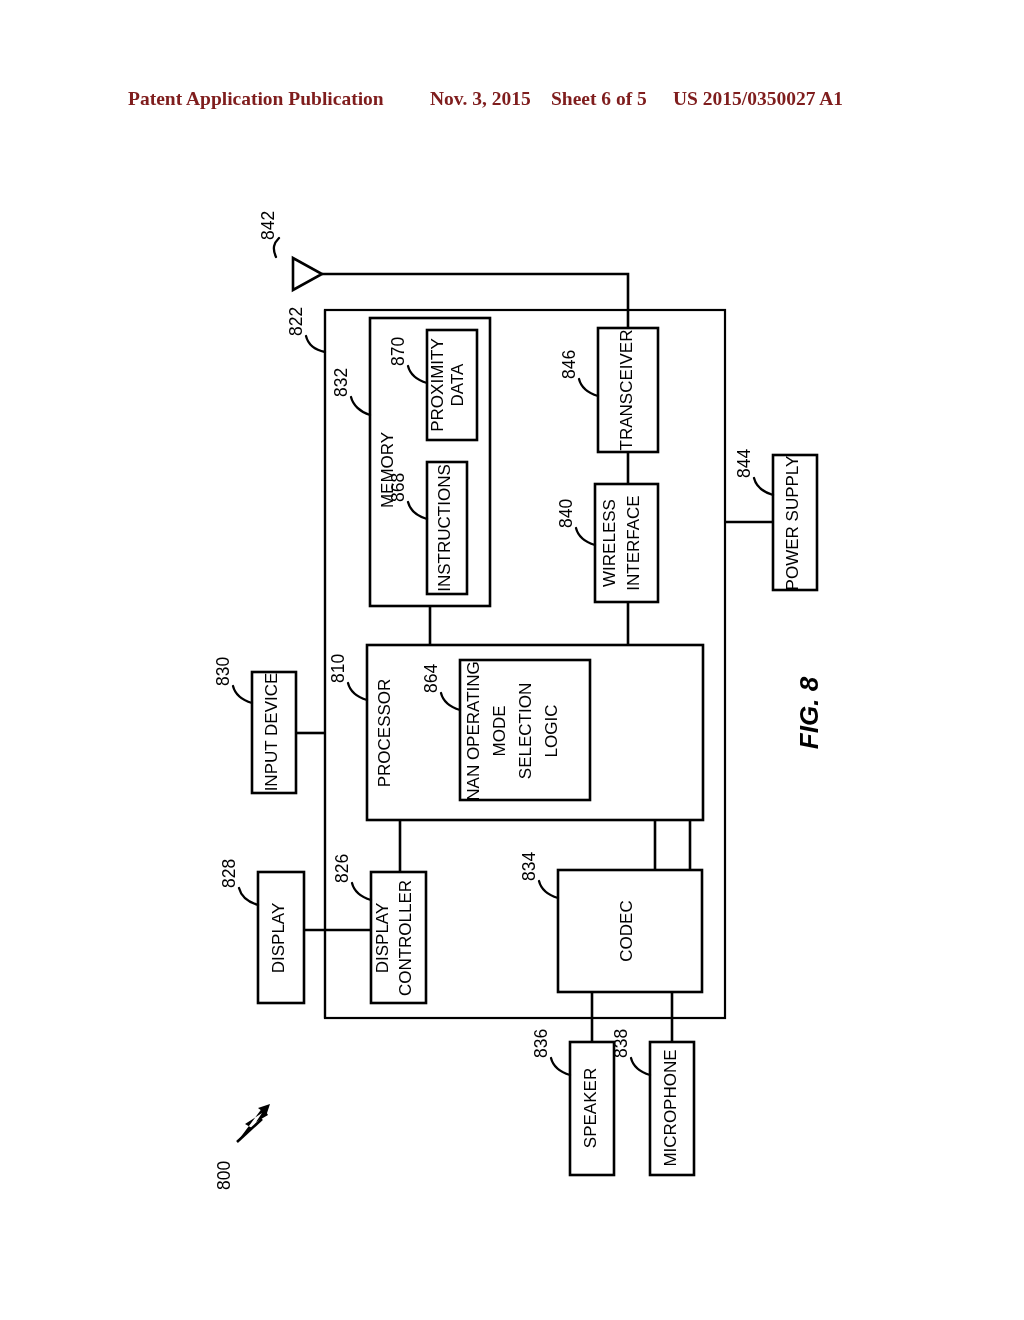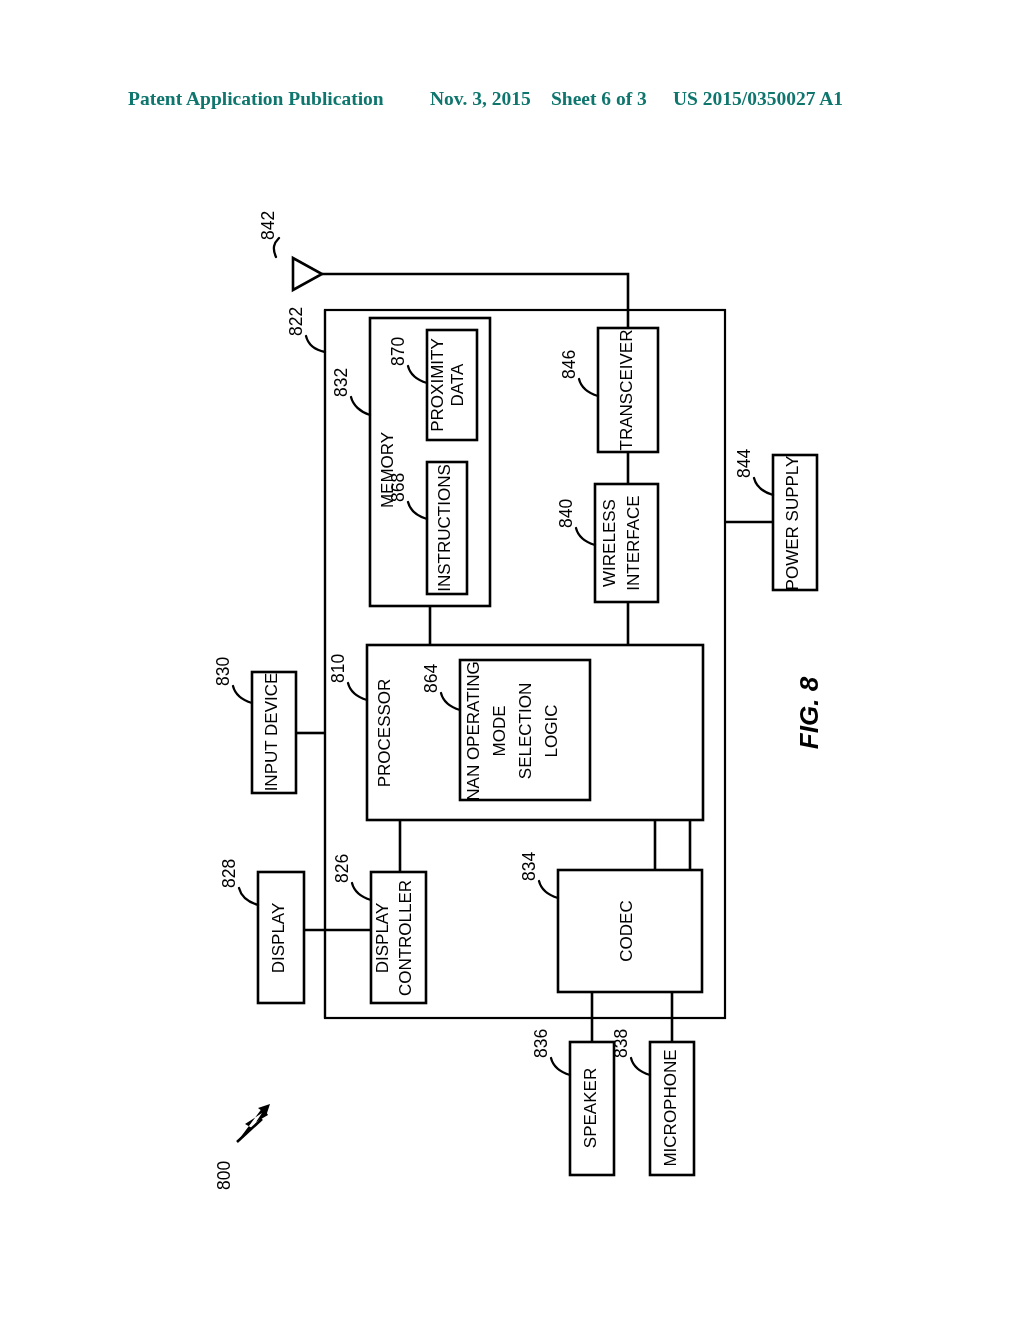--- a/index.html
+++ b/index.html
@@ -23,21 +23,21 @@
   }
   .hdr {
     position: absolute;
     top: 88px;
     left: 0;
     width: 864px;
     height: 28px;
     font-family: "Liberation Serif", serif;
     font-weight: bold;
     font-size: 19.5px;
-    color: #0f766e;
+    color: #7f1d1d;
     letter-spacing: 0px;
   }
   .hdr span { position: absolute; white-space: nowrap; }
   .hdr-pub   { left: 128px; }
   .hdr-date  { left: 430px; }
   .hdr-sheet { left: 551px; }
   .hdr-num   { left: 673px; }
 
   svg.figure {
     position: absolute;
@@ -62,21 +62,21 @@
   .arrowbolt { fill: #000; stroke: none; }
 </style>
 </head>
 <body>
 
 <div id="page">
 
   <div class="hdr">
     <span class="hdr-pub">Patent Application Publication</span>
     <span class="hdr-date">Nov. 3, 2015</span>
-    <span class="hdr-sheet">Sheet 6 of 3</span>
+    <span class="hdr-sheet">Sheet 6 of 5</span>
     <span class="hdr-num">US 2015/0350027 A1</span>
   </div>
 
   <svg class="figure" viewBox="0 0 1024 1320">
 
     <g>
       <path class="ln" d="M 293,258 L 293,290 L 322,274 Z" fill="none"></path>
       <line class="ln" x1="322" y1="274" x2="322" y2="274"></line>
 
       <path class="ln" d="M 322,274 L 628,274 L 628,328"></path>

